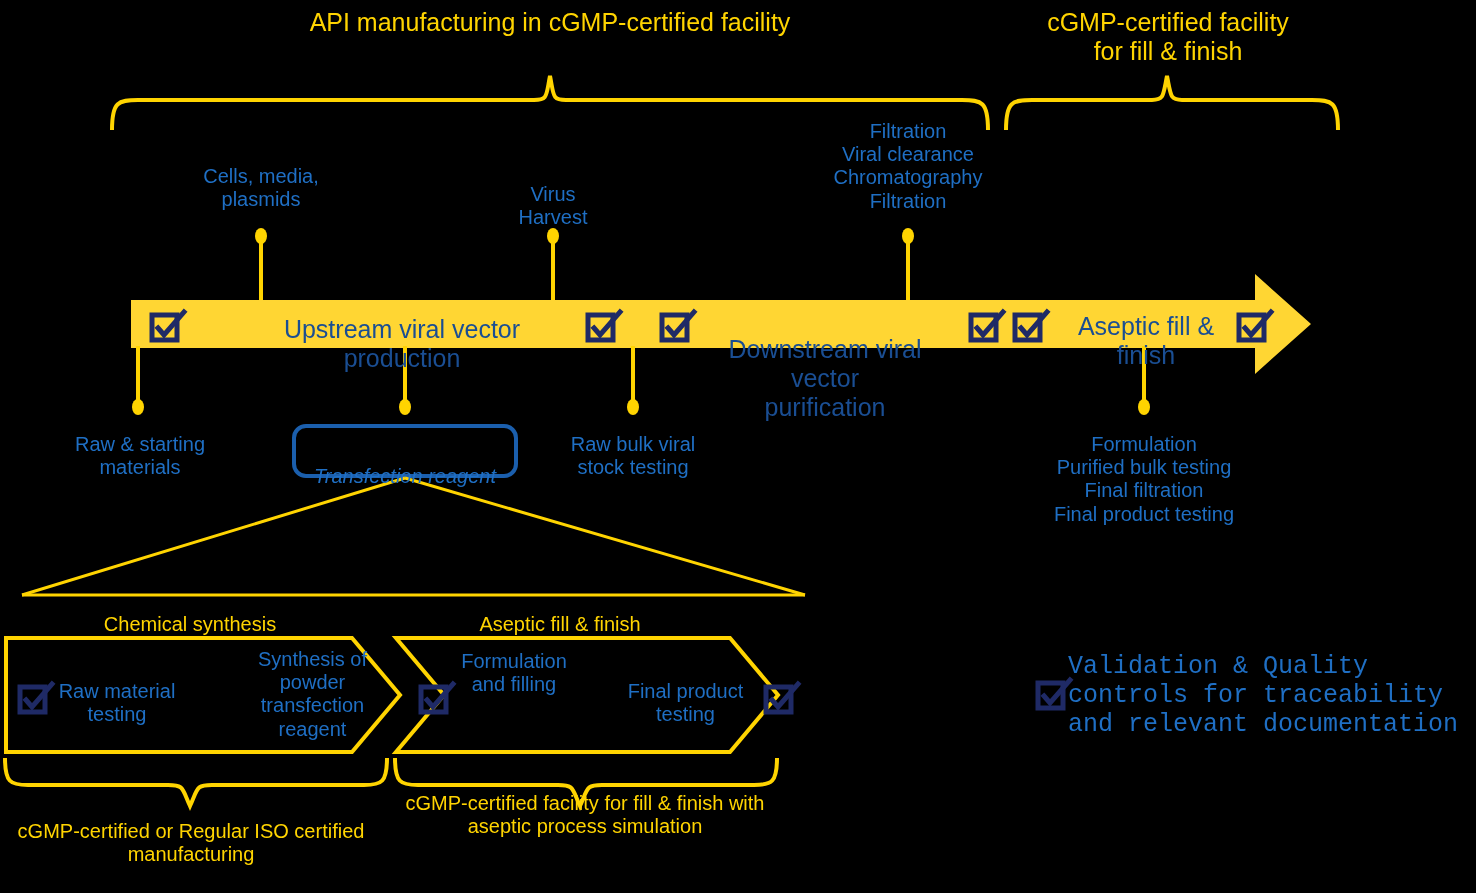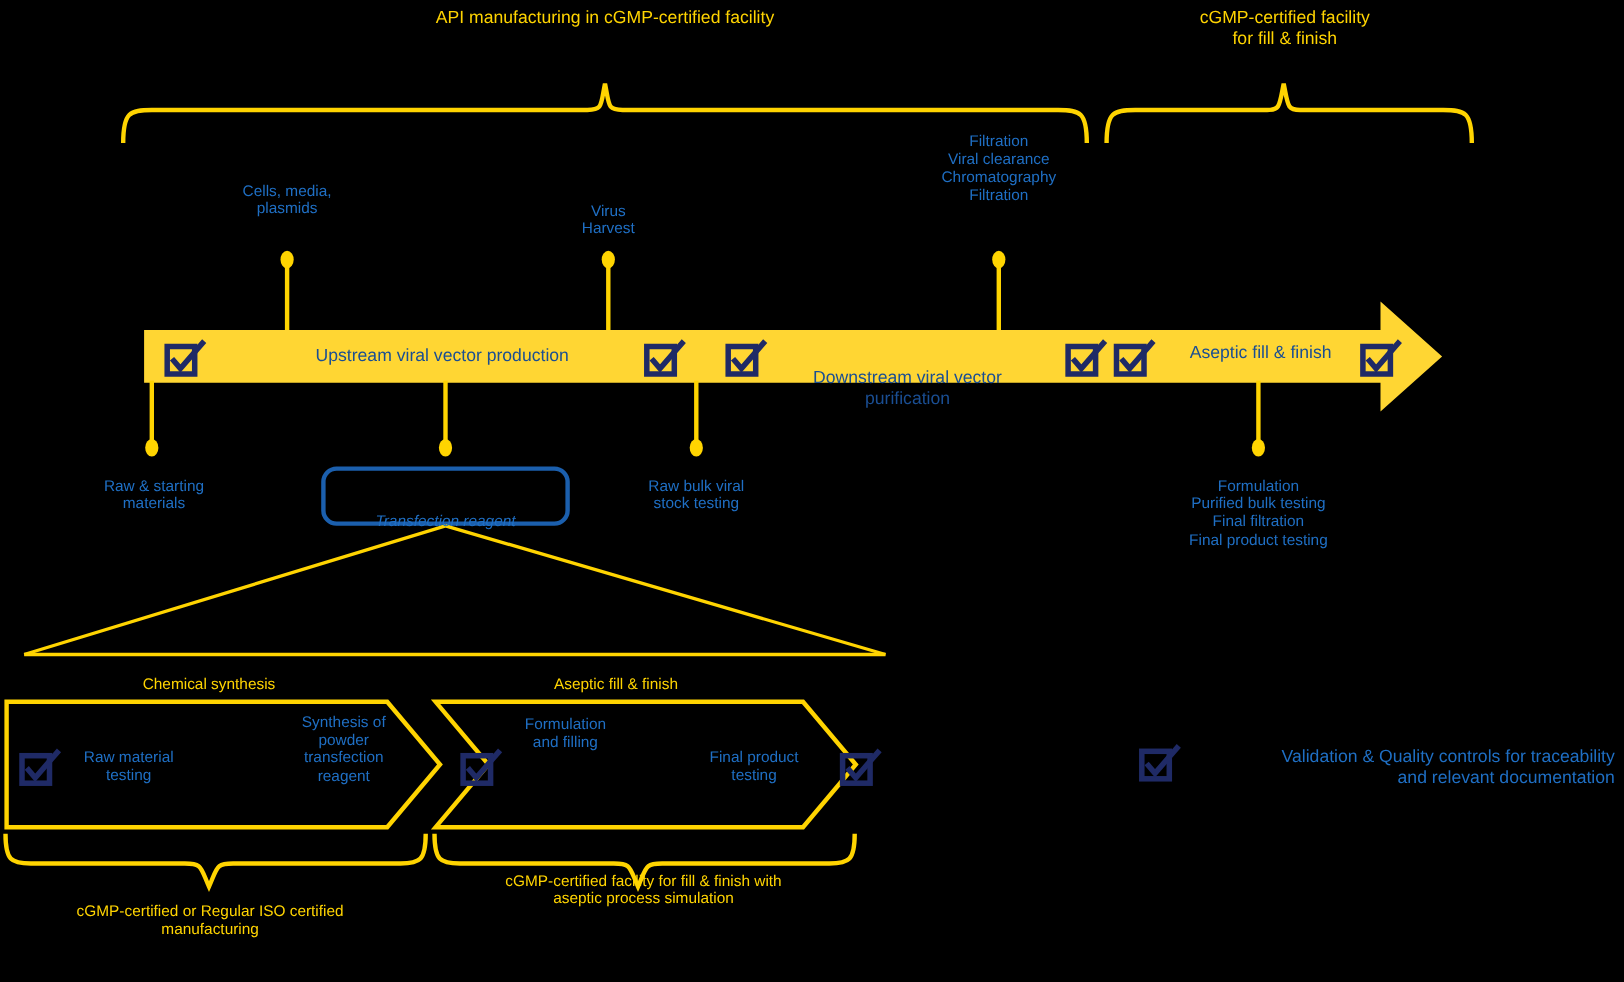--- a/index.html
+++ b/index.html
@@ -7,22 +7,22 @@
     width:1476px;height:893px;position:relative;overflow:hidden;
     font-family:"Liberation Sans", sans-serif;
     background:#000;
   }
   #canvas{position:absolute;left:0;top:0;width:1476px;height:893px;}
   .lbl{position:absolute;text-align:center;line-height:1.16;white-space:pre-line;}
   .yellow{color:#FFD400;}
   .blue{color:#1F6FC4;}
   .onbar{color:#1A4E93;}
   svg{position:absolute;left:0;top:0;overflow:visible;}
-  .t18{font-size:14px;}
-  .t19{font-size:16px;}
+  .t18{font-size:20px;}
+  .t19{font-size:25px;}
 </style>
 </head>
 <body>
 
 <svg id="canvas" width="1476" height="893" viewBox="0 0 1476 893">
   <defs>
     <g id="cb">
       <rect x="2" y="5" width="25" height="25" fill="none" stroke="#1F2A66" stroke-width="5"></rect>
       <path d="M8 18 L14 25 L34 2" fill="none" stroke="#1F2A66" stroke-width="5" stroke-linecap="square" stroke-linejoin="miter"></path>
     </g>
@@ -161,14 +161,14 @@
 <div class="lbl blue t18" style="left:450px;top:650px;width:128px;">Formulation
 and filling</div>
 <div class="lbl blue t18" style="left:618px;top:680px;width:135px;">Final product
 testing</div>
 
 <div class="lbl yellow t18" style="left:8px;top:820px;width:366px;">cGMP-certified or Regular ISO certified
 manufacturing</div>
 <div class="lbl yellow t18" style="left:392px;top:792px;width:386px;">cGMP-certified facility for fill &amp; finish with
 aseptic process simulation</div>
 
-<div class="lbl blue t19" style="left:1068px;top:680px;width:400px;text-align:right;">Validation &amp; Quality controls for traceability
+<div class="lbl blue t19" style="left:1068px;top:652px;width:400px;text-align:left;font-family:Liberation Mono, monospace;">Validation &amp; Quality controls for traceability
 and relevant documentation</div>
 
 </body></html>

